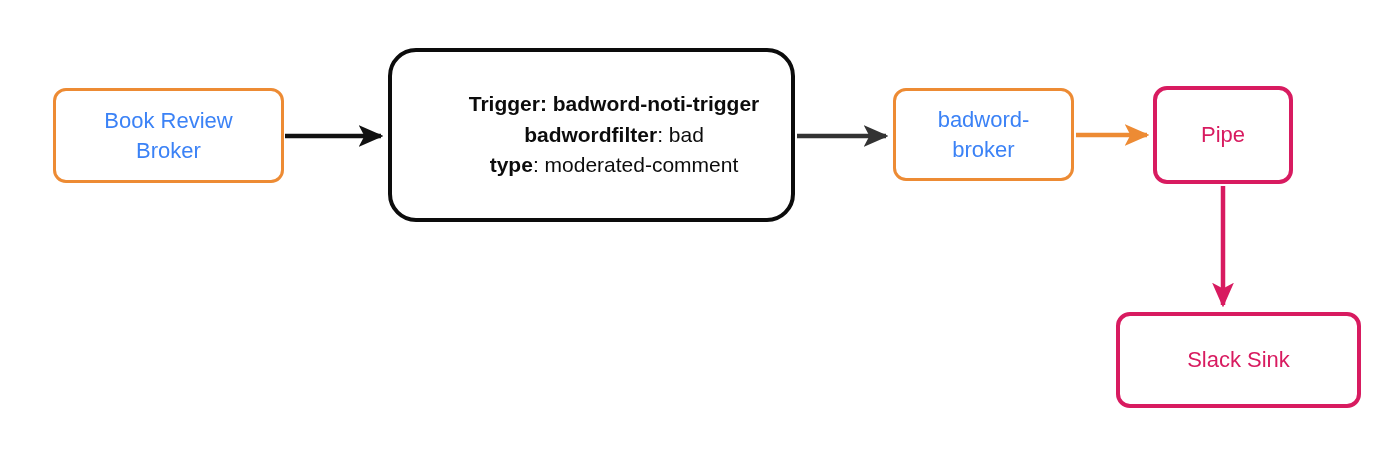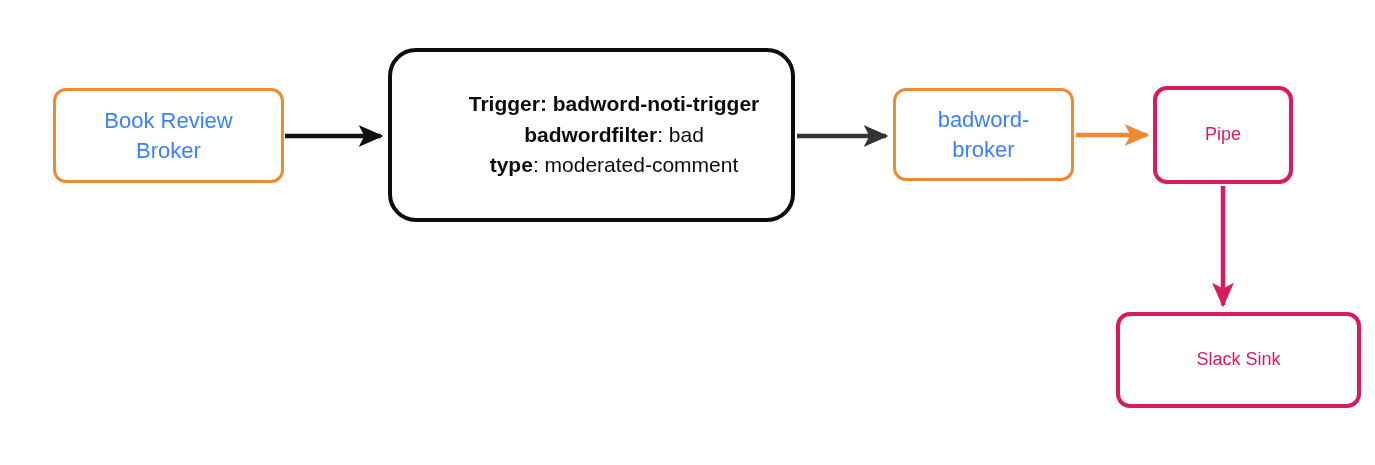--- a/index.html
+++ b/index.html
@@ -64,21 +64,21 @@
   }
   .node-trigger .b {
     font-weight: bold;
   }
 
   
   .node-crimson {
     border: 4px solid #D81B60;
     border-radius: 14px;
     color: #D81B60;
-    font-size: 18px;
+    font-size: 22px;
   }
 
   
   #node-book-review-broker { left: 53px;  top: 88px;  width: 231px; height: 95px; }
   #node-trigger            { left: 388px; top: 48px;  width: 407px; height: 174px; }
   #node-badword-broker     { left: 893px; top: 88px;  width: 181px; height: 93px; }
   #node-pipe               { left: 1153px;top: 86px;  width: 140px; height: 98px; }
   #node-slack-sink         { left: 1116px;top: 312px; width: 245px; height: 96px; }
 </style>
 </head>

